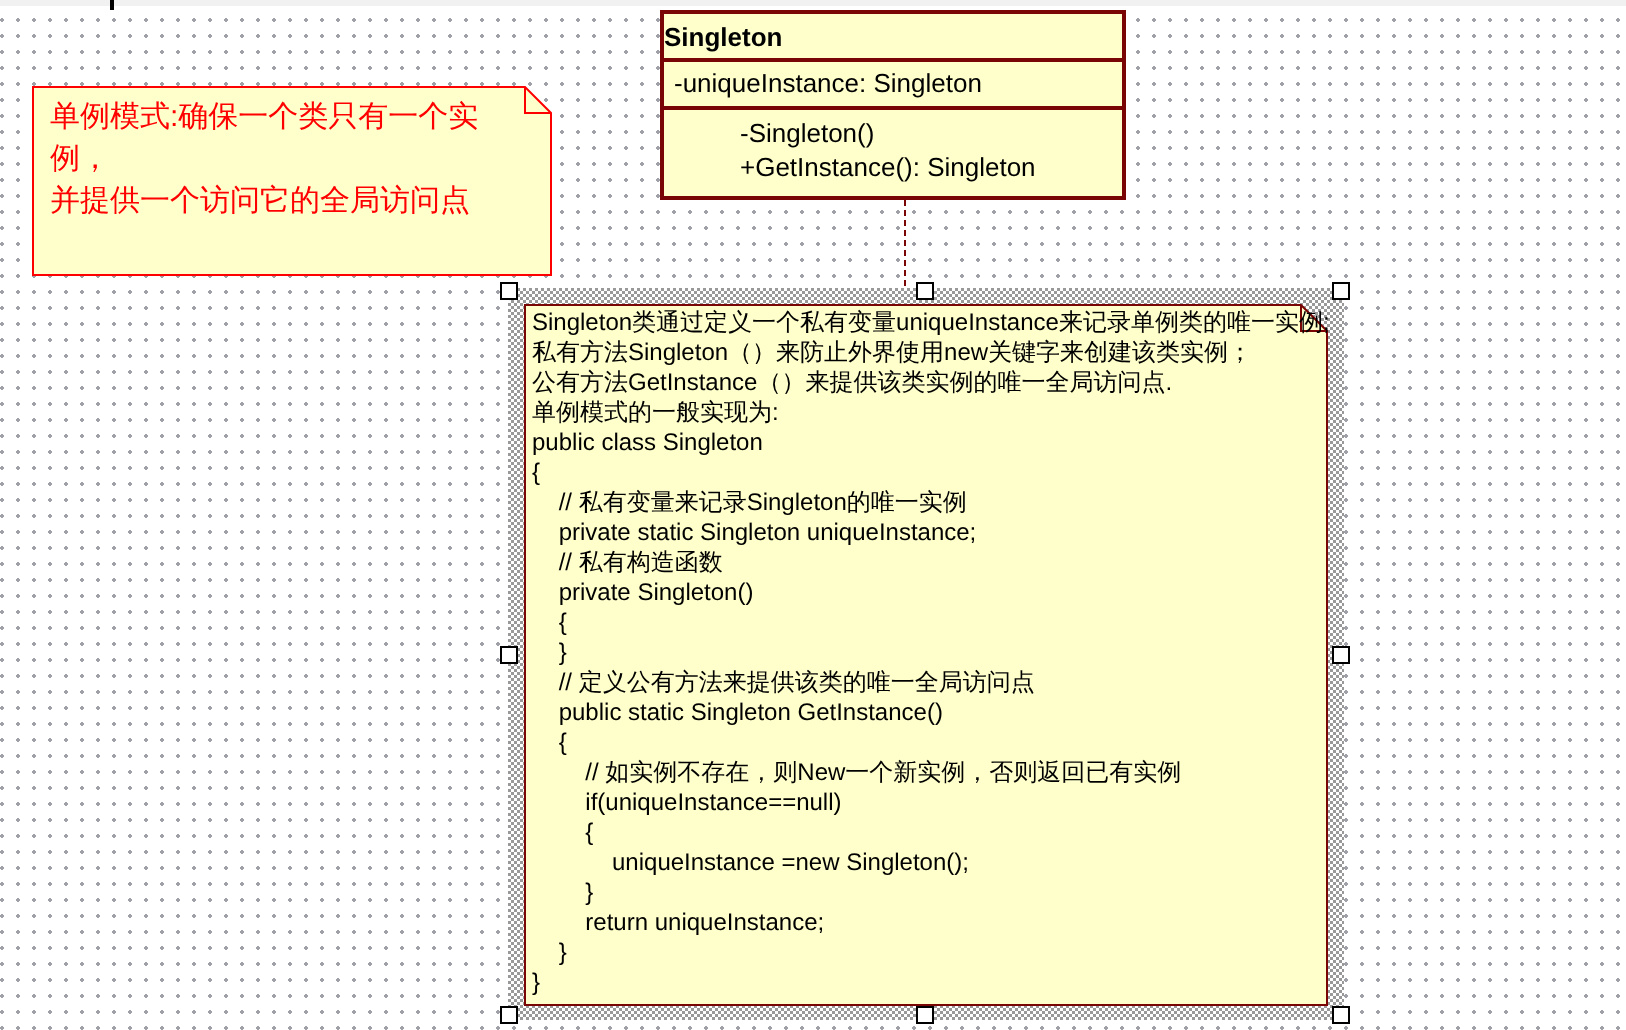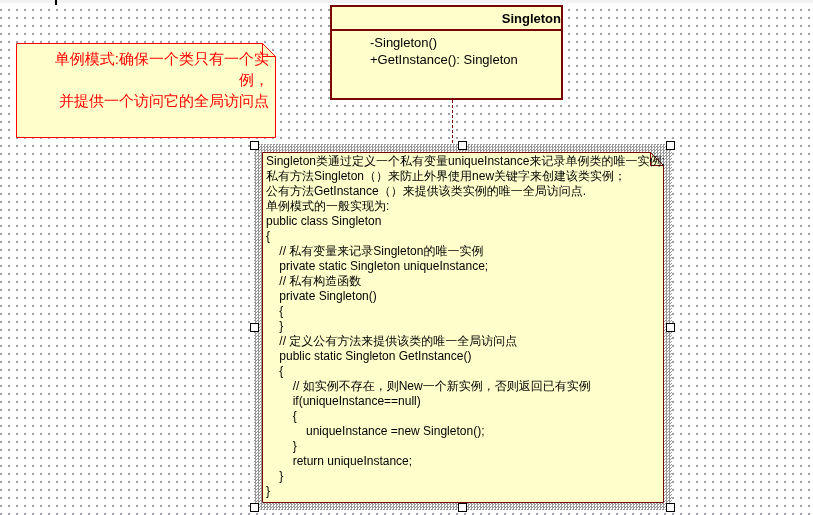--- a/index.html
+++ b/index.html
@@ -21,32 +21,32 @@
   }
   .top-tick{
     position:absolute;left:55px;top:0;width:2px;height:5px;background:#000;
   }
 
   
   .note-small{position:absolute;left:16px;top:43px;width:260px;height:95px;}
   .note-small svg{position:absolute;left:0;top:0;}
   .note-small .note-text{
     position:absolute;left:9px;top:5px;width:244px;
-    color:#ff0000;font-size:15px;line-height:21px;white-space:pre-line;text-align:right;
+    color:#ff0000;font-size:15px;line-height:21px;white-space:pre-line;
   }
 
   
   .uml-class{
     position:absolute;left:330px;top:5px;width:233px;height:95px;
     box-sizing:border-box;border:2px solid #7a0505;background:#ffffcc;
     font-size:13px;color:#000;
   }
   .uml-class .title{
     box-sizing:border-box;height:24px;border-bottom:2px solid #7a0505;
-    font-weight:bold;text-align:right;padding-top:4px;padding-left:28px;
+    font-weight:bold;text-align:left;padding-top:4px;
   }
   .uml-class .attrs{
     box-sizing:border-box;height:24px;border-bottom:2px solid #7a0505;
     padding:3px 5px;white-space:pre-line;
   }
   .uml-class .methods{
     box-sizing:border-box;padding:3px 5px;line-height:17px;white-space:pre-line;margin-left:33px;
   }
 
   
@@ -93,20 +93,21 @@
     <svg width="260" height="95">
       <polygon points="0.5,0.5 246.5,0.5 259.5,13.5 259.5,94.5 0.5,94.5" fill="#ffffcc" stroke="#ff0000" stroke-width="1"></polygon>
       <polyline points="246.5,0.5 246.5,13.5 259.5,13.5" fill="none" stroke="#ff0000" stroke-width="1"></polyline>
     </svg>
     <div class="note-text">单例模式:确保一个类只有一个实例，
 并提供一个访问它的全局访问点</div>
   </div>
 
   <div class="uml-class">
     <div class="title">Singleton</div>
+    <div class="attrs">-uniqueInstance: Singleton</div>
     <div class="methods">-Singleton()
 +GetInstance(): Singleton</div>
   </div>
 
   <div class="connector"></div>
 
   <div class="hatch-band"></div>
 
   <div class="note-code">
     <svg width="402" height="351">

